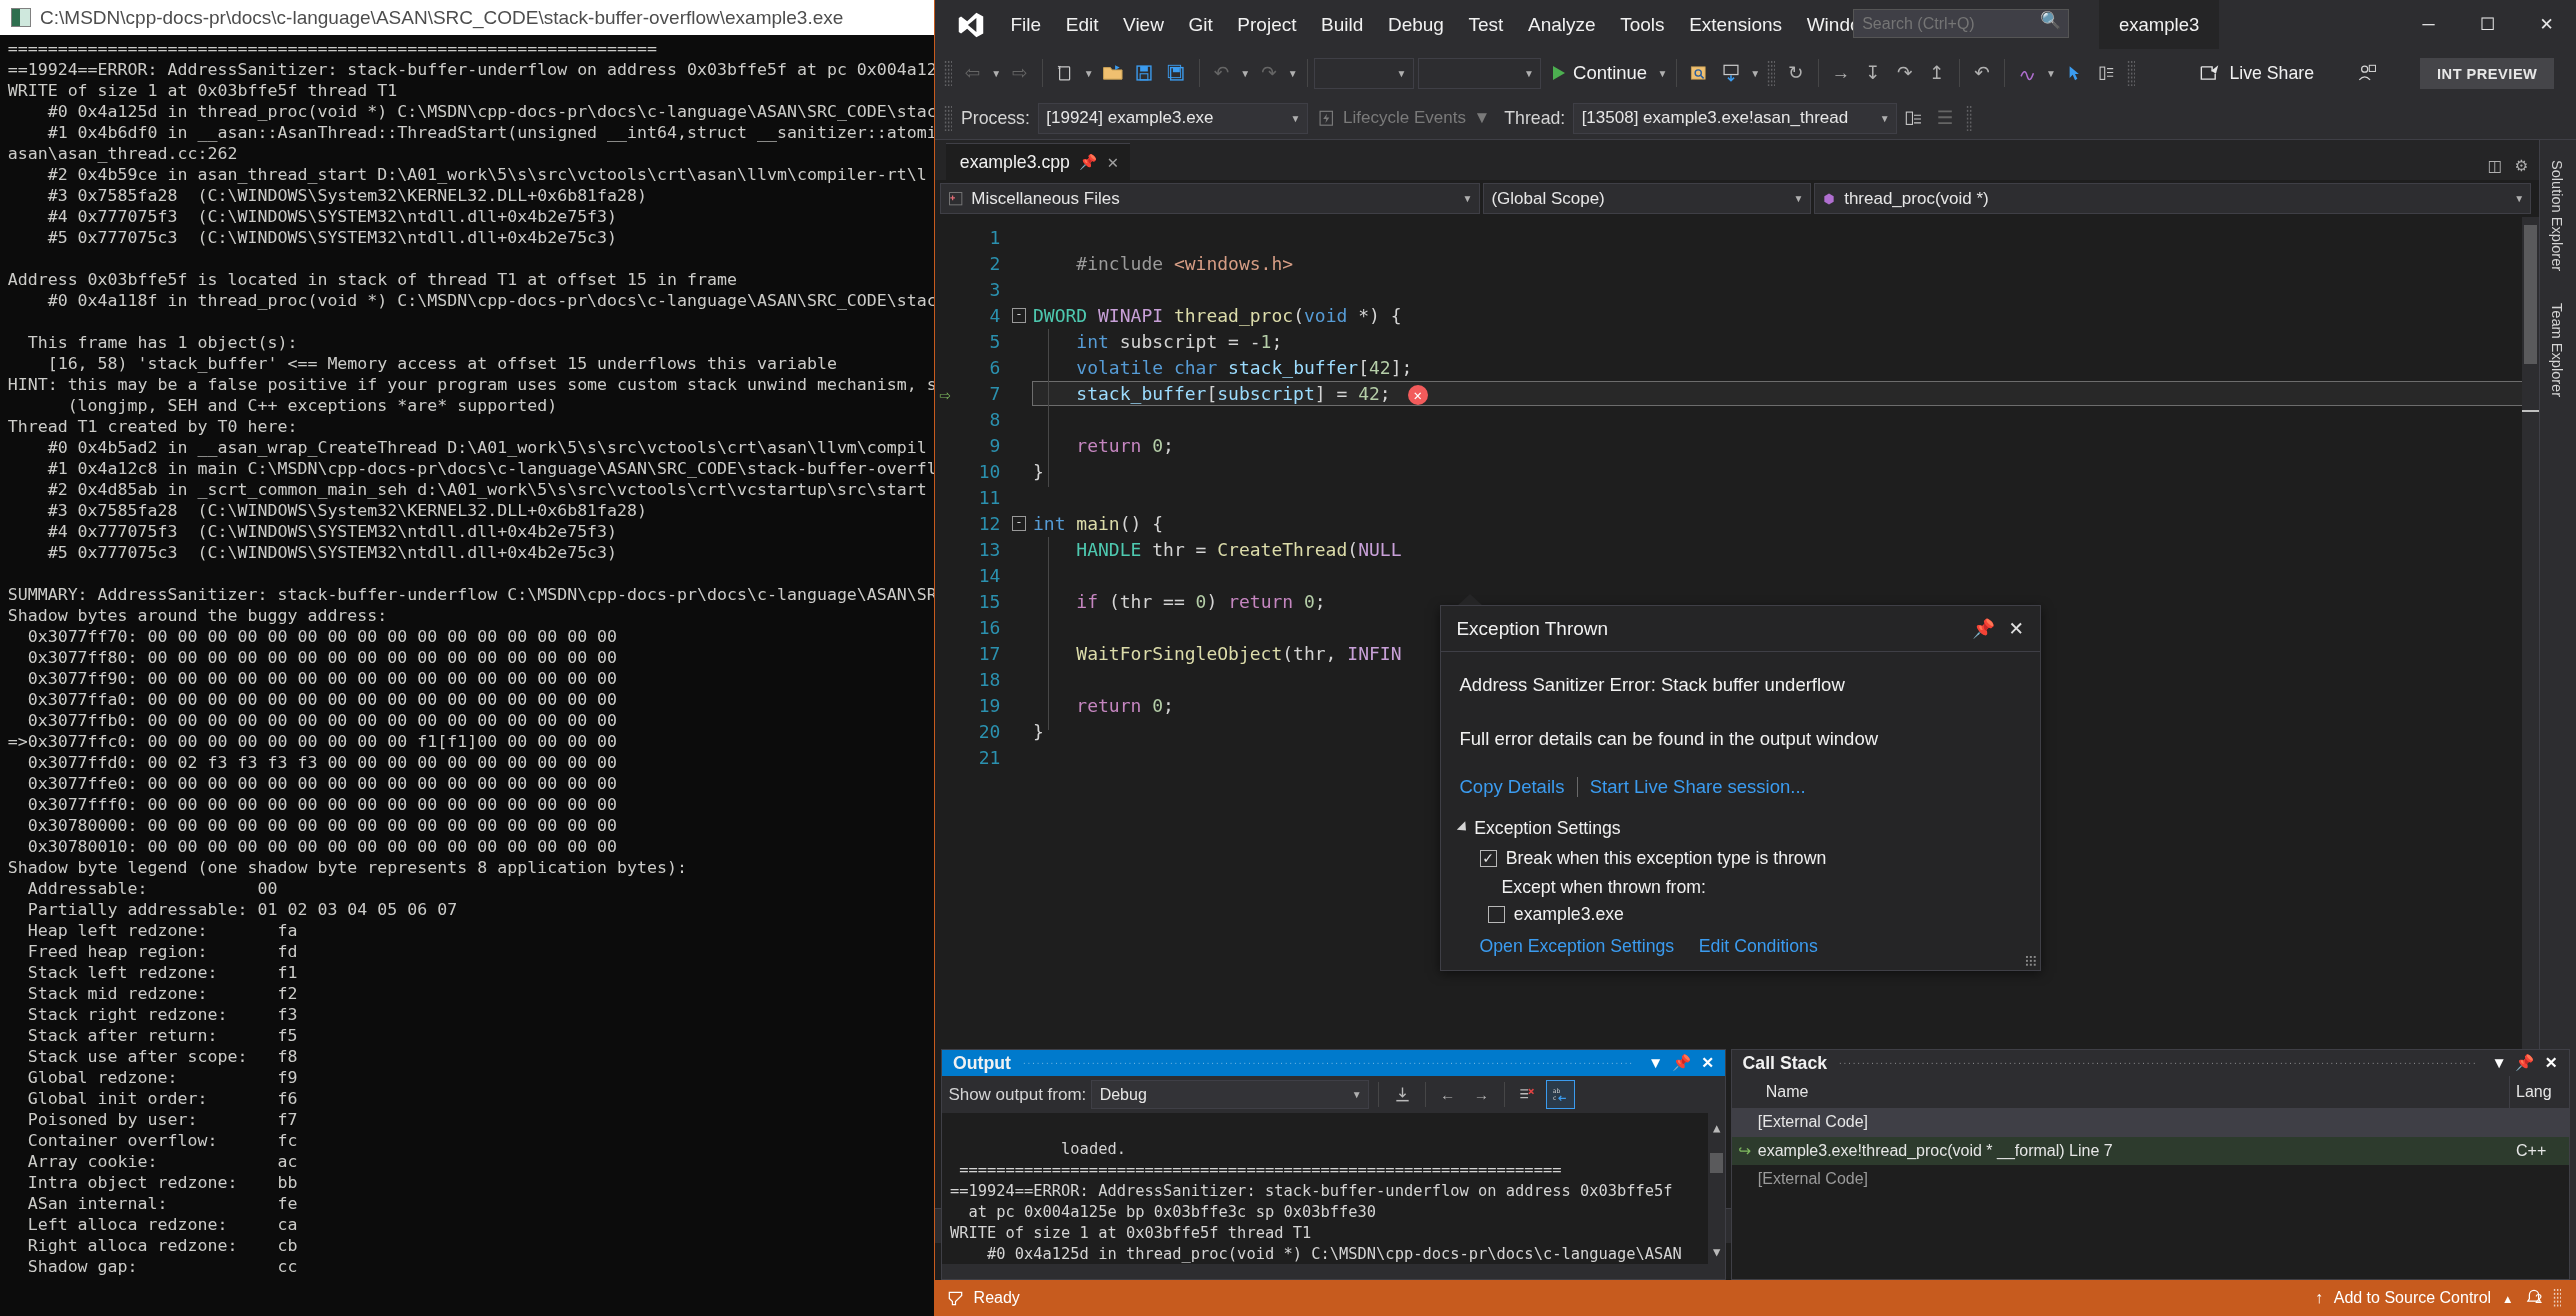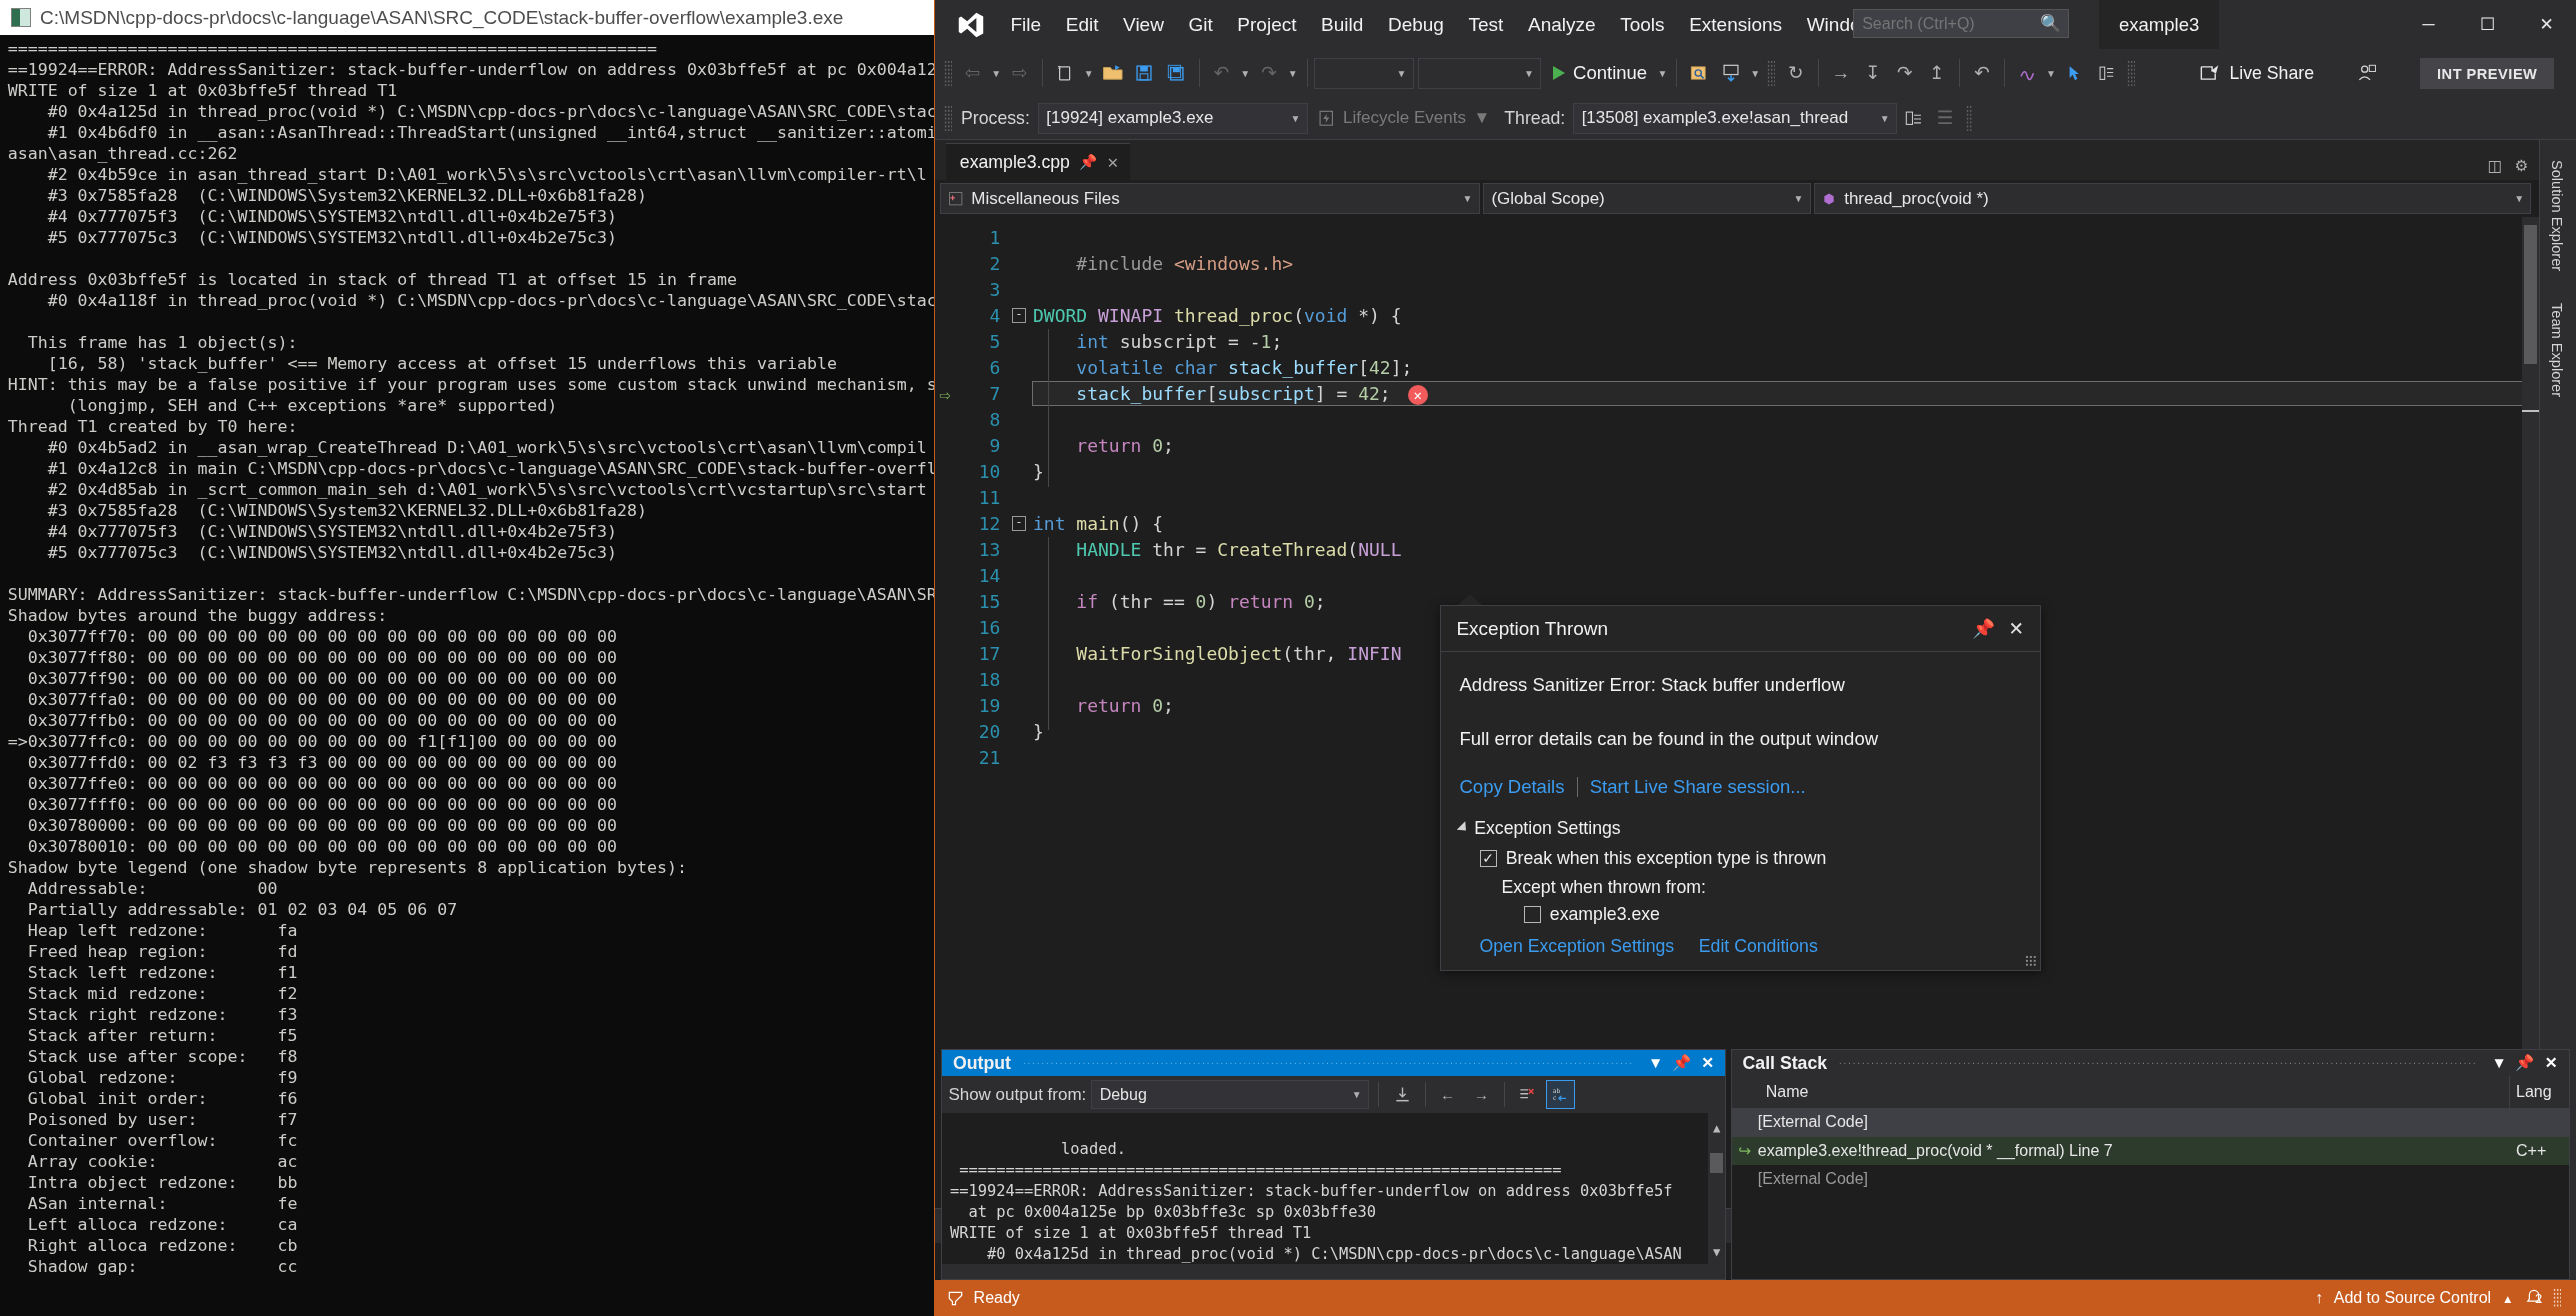--- a/index.html
+++ b/index.html
@@ -19,21 +19,21 @@
   
   .vs{position:absolute;left:934px;top:0;width:1642px;height:1316px;background:#1e1e1e;
       border-left:1.5px solid #c75b1e;}
 
   
   .vs-titlebar{height:49px;background:#2d2d30;display:flex;align-items:center;position:relative;}
   .vs-logo{width:43px;margin-left:14px;display:flex;align-items:center;justify-content:center;}
   .vs-menu{display:flex;align-items:center;gap:0;margin-left:6.2px;}
   .vs-menu .mi{font-size:19px;color:#f1f1f1;padding:4.6px 12.3px;white-space:nowrap;}
   .vs-search{position:absolute;left:918px;top:9.3px;width:216px;height:29px;background:#3f3f46;
-    border:0.8px solid #555;display:flex;align-items:center;padding:0 6.2px;}
+    border:0.8px solid #555;display:flex;padding:0 6.2px;}
   .vs-search input{background:transparent;border:0;outline:0;color:#c0c0c0;font-size:16px;width:100%;
     font-family:"Liberation Sans",sans-serif;}
   .vs-search .mag{color:#d0d0d0;font-size:17px;}
   .vs-projname{position:absolute;left:1164px;top:0;height:49px;display:flex;align-items:center;
     padding:0 20px;background:#252526;font-size:18.5px;color:#f1f1f1;}
   .winbtns{position:absolute;right:0;top:0;height:49px;display:flex;align-items:center;}
   .winbtns div{width:59px;height:49px;display:flex;align-items:center;justify-content:center;color:#e6e6e6;font-size:17px;}
 
   
   .vs-toolbar{height:48px;background:#2d2d30;display:flex;align-items:center;padding-left:4.6px;gap:0;position:relative;}
@@ -632,21 +632,21 @@
               </div>
               <div class="exc-sec">
                 <span class="tri"></span>
                 <span>Exception Settings</span>
               </div>
               <div class="cbrow">
                 <span class="cb">✓</span>
                 <span>Break when this exception type is thrown</span>
               </div>
               <div class="exc-sub">Except when thrown from:</div>
-              <div class="cbrow" style="margin-left:64px">
+              <div class="cbrow" style="margin-left:28px">
                 <span class="cb"></span>
                 <span>example3.exe</span>
               </div>
               <div class="exc-foot">
                 <span class="lnk">Open Exception Settings</span>
                 <span class="divider"></span>
                 <span class="lnk">Edit Conditions</span>
               </div>
             </div>
             <div class="grip-se"></div>

